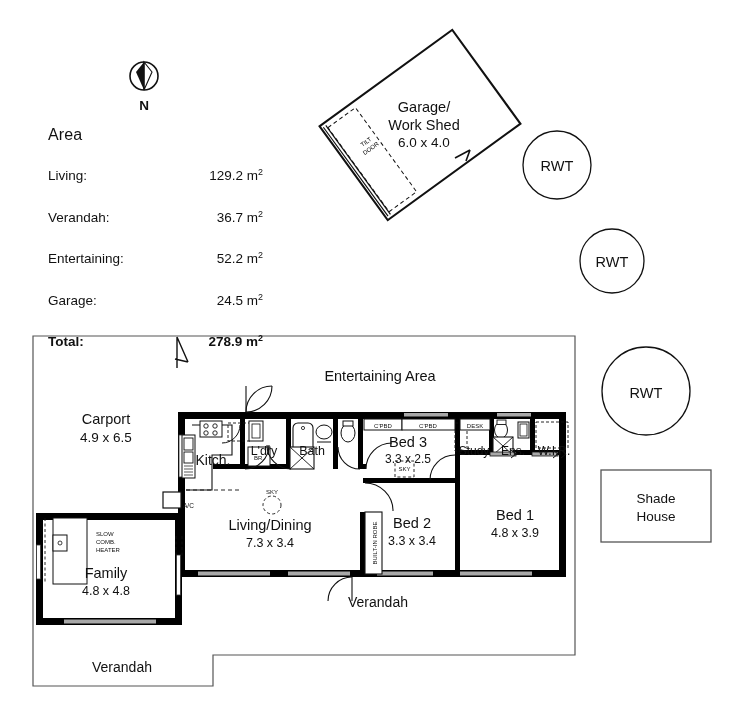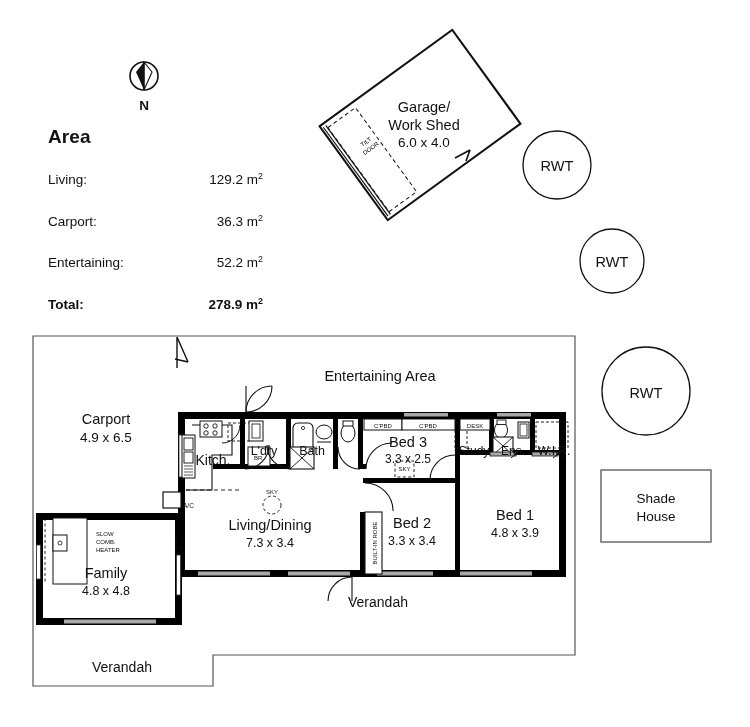--- a/index.html
+++ b/index.html
@@ -2,21 +2,21 @@
 <html><head>
 <meta charset="utf-8">
 <style>
   html,body{margin:0;padding:0;background:#ffffff;}
   body{width:750px;height:727px;position:relative;overflow:hidden;
        font-family:"Liberation Sans",sans-serif;color:#111;}
   .plan{position:absolute;left:0;top:0;width:750px;height:727px;}
   svg{display:block;}
   text{font-family:"Liberation Sans",sans-serif;fill:#111;}
   .area-box{position:absolute;left:48px;top:126px;width:215px;}
-  .area-title{font-size:19px;font-weight:bold;margin:0 0 9px 0;letter-spacing:.1px;}
+  .area-title{font-size:16px;font-weight:normal;margin:0 0 9px 0;letter-spacing:.1px;}
   .area-row{display:flex;justify-content:space-between;align-items:baseline;
             font-size:13.5px;line-height:19.6px;margin-top:22px;}
   .area-row .lbl{white-space:nowrap;}
   .area-row .val{white-space:nowrap;}
   .area-row.total{font-weight:bold;}
   sup{font-size:.66em;vertical-align:super;line-height:0;}
 </style>
 </head>
 <body>
 
@@ -310,25 +310,29 @@
 </div>
 
 <div class="area-box">
   <div class="area-title">Area</div>
   <div id="area-rows">
       <div class="area-row">
         <span class="lbl">Living:</span>
         <span class="val">129.2 m<sup>2</sup></span>
       </div>
       <div class="area-row">
-        <span class="lbl">Carport:</span>
-        <span class="val">36.3 m<sup>2</sup></span>
+        <span class="lbl">Verandah:</span>
+        <span class="val">36.7 m<sup>2</sup></span>
       </div>
       <div class="area-row">
         <span class="lbl">Entertaining:</span>
         <span class="val">52.2 m<sup>2</sup></span>
       </div>
+      <div class="area-row">
+        <span class="lbl">Garage:</span>
+        <span class="val">24.5 m<sup>2</sup></span>
+      </div>
       <div class="area-row total">
         <span class="lbl">Total:</span>
         <span class="val">278.9 m<sup>2</sup></span>
       </div>
     </div>
 </div>
 
 </body></html>

